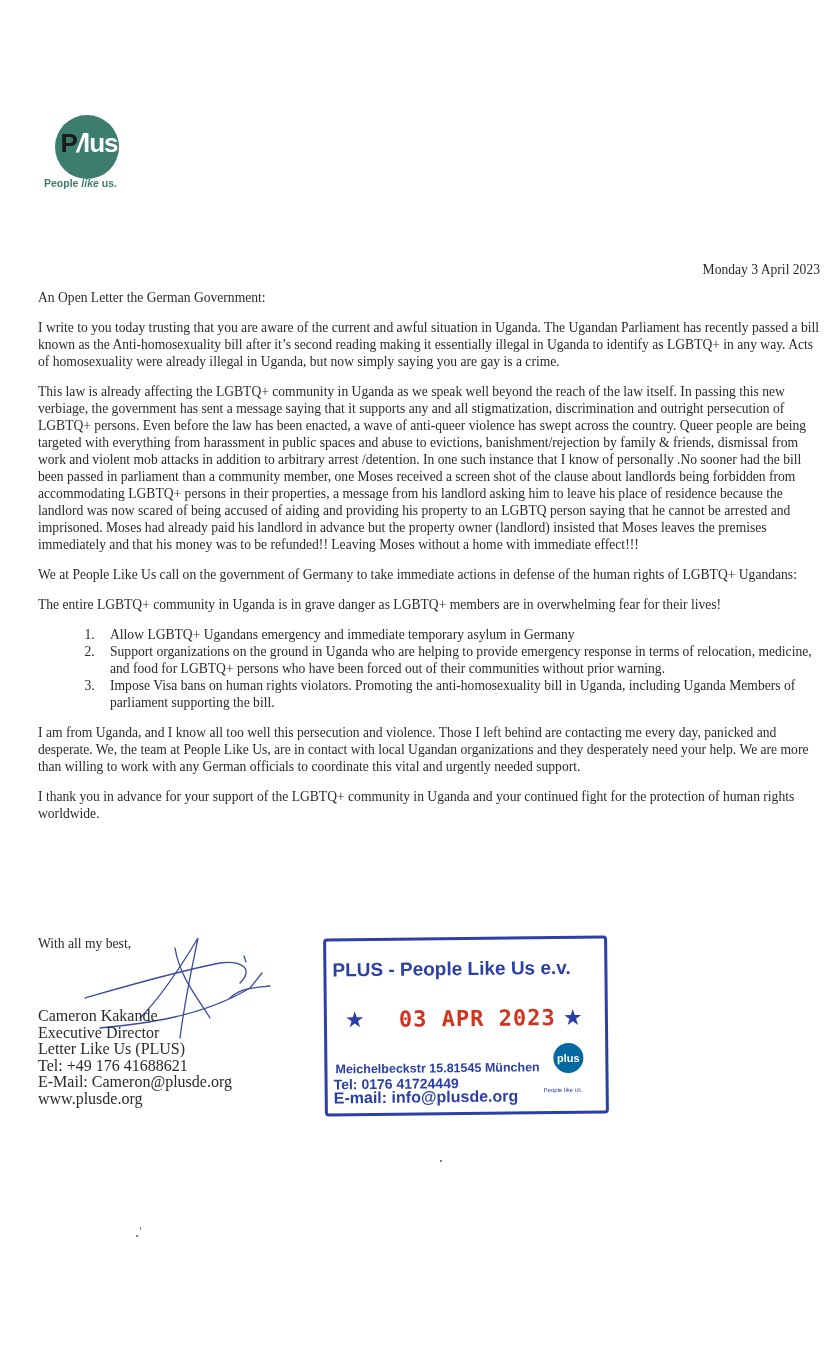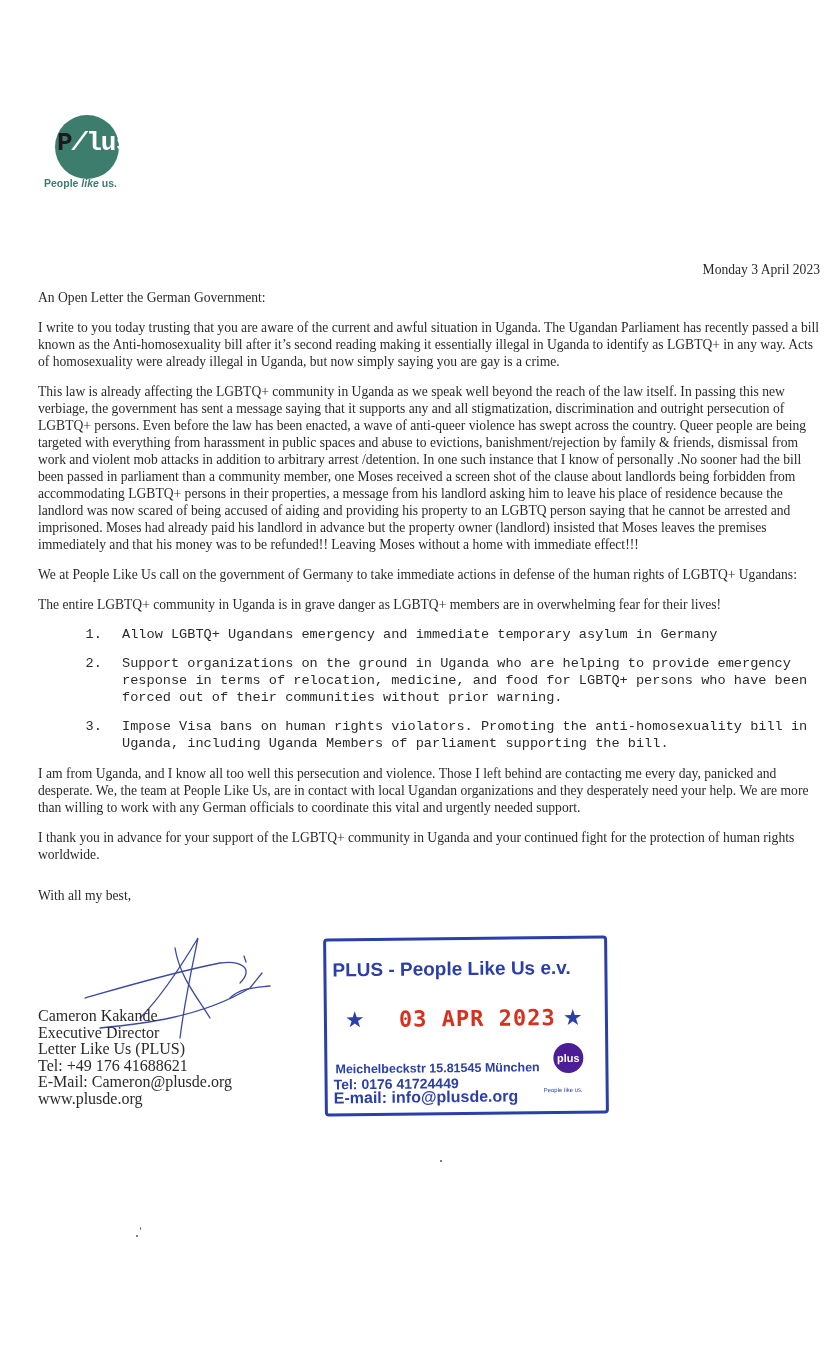--- a/index.html
+++ b/index.html
@@ -8,60 +8,60 @@
     font-family: "Liberation Serif", "DejaVu Serif", serif;
     color: #2a2a2a;
   }
   .logo { position: absolute; left: 55px; top: 115px; width: 80px; height: 80px; }
   .logo-circle {
     position: absolute; left: 0; top: 0; width: 64px; height: 64px; border-radius: 50%;
     background: #3d7d6e;
   }
   .logo-text {
     position: absolute; left: 2px; top: 13px; width: 64px; text-align: center;
-    font-family: Liberation Mono, monospace; font-weight: bold;
+    font-family: Liberation Sans, sans-serif; font-weight: bold;
     font-size: 26px; color: #ffffff; letter-spacing: -1px;
   }
   .logo-text .pl { color: #1a1a1a; }
   .logo-text .slash { color: #ffffff; font-style: italic; }
   .logo-tagline {
     position: absolute; left: -11px; top: 62px; white-space: nowrap;
     font-family: "Liberation Sans", "DejaVu Sans", sans-serif; font-weight: bold;
     font-size: 10.5px; color: #3d7d6e;
   }
   .logo-tagline i { font-style: italic; }
 
   .content {
     position: absolute; left: 38px; top: 261px; width: 782px;
     font-size: 13.6px; line-height: 17px;
   }
   .content p { margin: 0 0 13px 0; }
   .date { margin-bottom: 11px !important; text-align: right; }
   ol.requests { margin: 0 0 13px 0; padding-left: 60px; }
-  ol.requests li { padding-left: 12px; margin: 12px; font-family: Liberation Mono, monospace; }
+  ol.requests li { padding-left: 12px; margin: 0; }
 
-  .signoff { position: absolute; left: 38px; top: 888px; font-size: 13.6px; }
+  .signoff { position: absolute; left: 38px; top: 936px; font-size: 13.6px; }
   .sig-block { position: absolute; left: 38px; top: 1008px; font-size: 16px; line-height: 16.6px; }
   .sig-block div { white-space: nowrap; }
   .signature { position: absolute; left: 80px; top: 928px; width: 200px; height: 120px; }
 
   .stamp {
     position: absolute; left: 324px; top: 937px; width: 278px; height: 172px;
     border: 3px solid #2b3fa8; border-radius: 4px; transform: rotate(-0.6deg);
     color: #2b3fa8; font-family: "Liberation Sans", "DejaVu Sans", sans-serif;
   }
   .stamp-title { position: absolute; left: 6px; top: 18px; font-weight: bold; font-size: 19px; white-space: nowrap; }
   .stamp-star { position: absolute; top: 66px; font-size: 22px; }
   .stamp-star.left { left: 18px; }
   .stamp-star.right { left: 236px; }
   .stamp-date { position: absolute; left: 72px; top: 66px; font-weight: bold; font-size: 22px; color: #d2321e; letter-spacing: 1px; font-family: "DejaVu Sans Mono", monospace; }
   .stamp-address { position: absolute; left: 8px; top: 121px; font-weight: bold; font-size: 12.5px; white-space: nowrap; }
   .stamp-phone { position: absolute; left: 6px; top: 135px; font-weight: bold; font-size: 14px; white-space: nowrap; }
   .stamp-email { position: absolute; left: 6px; top: 148px; font-weight: bold; font-size: 16px; white-space: nowrap; }
-  .stamp-logo { position: absolute; left: 226px; top: 104px; width: 30px; height: 30px; border-radius: 50%; background: #4c1d95; color: #fff; font-size: 11px; font-weight: bold; text-align: center; line-height: 30px; }
+  .stamp-logo { position: absolute; left: 226px; top: 104px; width: 30px; height: 30px; border-radius: 50%; background: #0369a1; color: #fff; font-size: 11px; font-weight: bold; text-align: center; line-height: 30px; }
   .stamp-logo-tag { position: absolute; left: 216px; top: 148px; font-size: 6px; white-space: nowrap; }
 
   .speck { position: absolute; width: 2px; height: 2px; background: #555; border-radius: 50%; }
 </style>
 </head>
 <body>
 
 <div class="logo">
   <div class="logo-circle"></div>
   <div class="logo-text"><span class="pl">P</span><span class="slash">/</span><span>lus</span></div>

